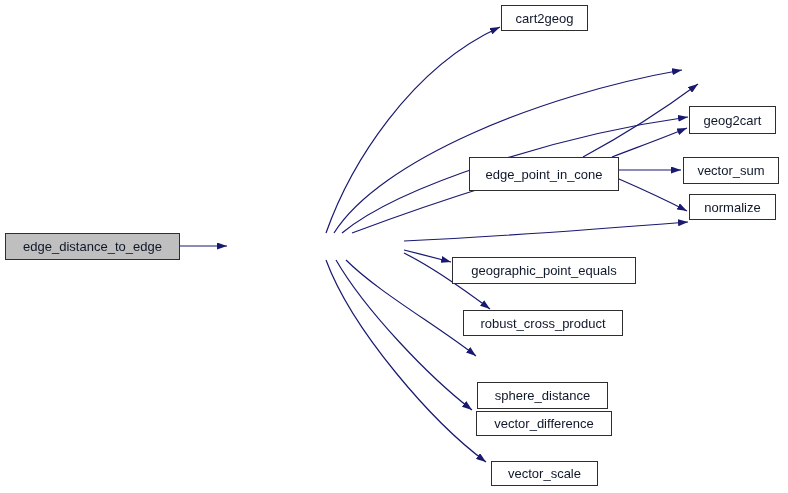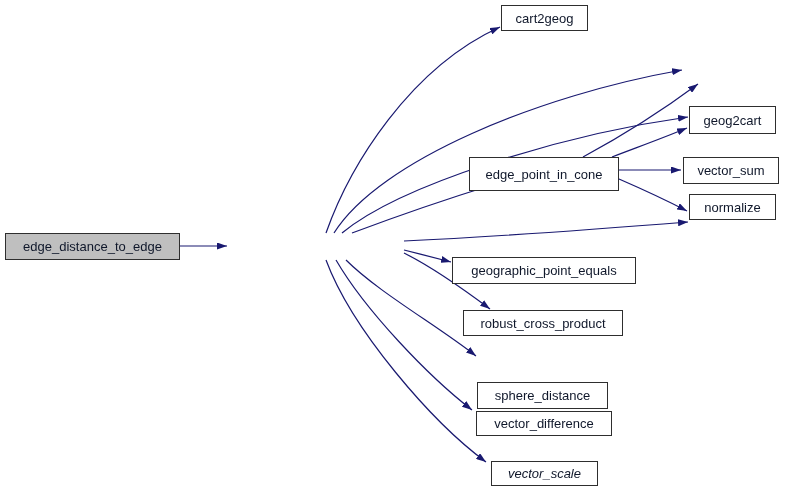--- a/index.html
+++ b/index.html
@@ -70,15 +70,15 @@
   <div class="node" style="left:689px;top:194px;width:87px;height:26px;">normalize</div>
 
   <div class="node" style="left:452px;top:257px;width:184px;height:27px;">geographic_point_equals</div>
 
   <div class="node" style="left:463px;top:310px;width:160px;height:26px;">robust_cross_product</div>
 
   <div class="node" style="left:477px;top:358px;width:131px;height:27px;margin-top:24px;">sphere_distance</div>
 
   <div class="node" style="left:476px;top:411px;width:136px;height:25px;">vector_difference</div>
 
-  <div class="node" style="left:491px;top:461px;width:107px;height:25px;font-style:italic;">vector_scale</div>
+  <div class="node" style="left:491px;top:461px;width:107px;height:25px;">vector_scale</div>
 
 </div>
 
 </body></html>

